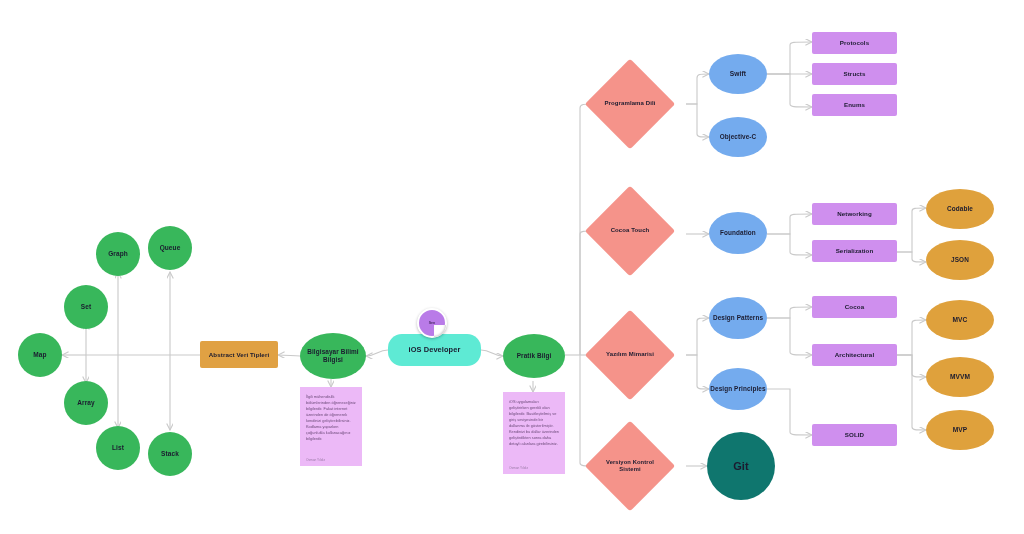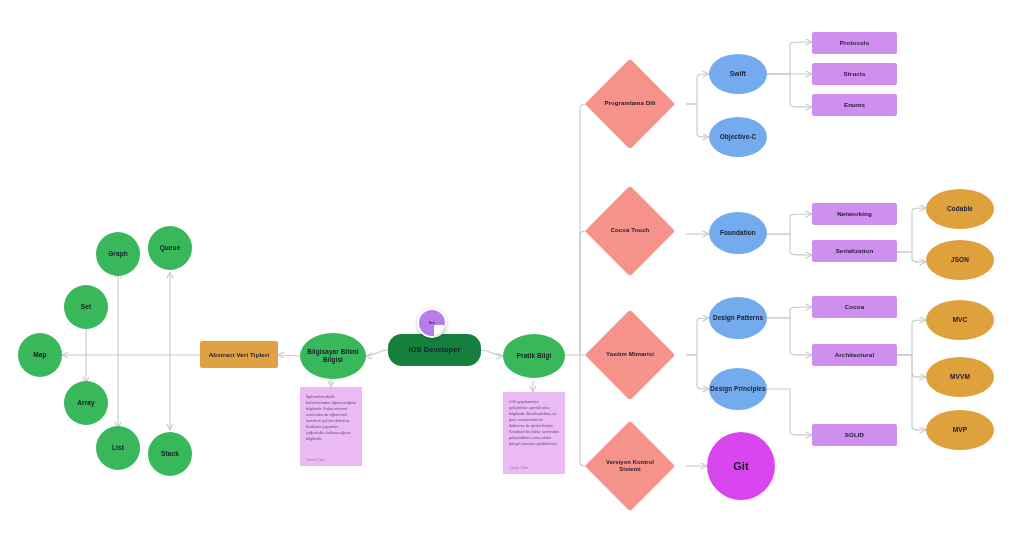--- a/index.html
+++ b/index.html
@@ -177,21 +177,21 @@
 
   <div class="node n-ellipse" style="left:300px;top:333px;width:66px;height:46px;background:#38B75B;font-size:6.4px;">
     <span>Bilgisayar Bilimi Bilgisi</span>
   </div>
 
   <div class="sticky" style="left:300px;top:387px;width:62px;height:79px;background:#ECB9F7;">
     <div class="body">İlgili mühendislik bölümlerinden öğreneceğiniz bilgilerdir. Fakat internet üzerinden de öğrenerek kendinizi geliştirebilirsiniz. Kodlama yaparken çoğunlukla kullanacağınız bilgilerdir.</div>
     <div class="sig">Osman Yıldız</div>
   </div>
 
-  <div class="node n-round" style="left:388px;top:334px;width:93px;height:32px;background:#15803d;font-size:7.4px;">
+  <div class="node n-round" style="left:388px;top:334px;width:93px;height:32px;background:#5eead4;font-size:7.4px;">
     <span>iOS Developer</span>
   </div>
 
   <div class="badge" style="left:417px;top:308px;background:#B97BE8;">
     <span>Sen</span>
     <span class="fold"></span>
   </div>
 
   <div class="node n-ellipse" style="left:503px;top:334px;width:62px;height:44px;background:#38B75B;font-size:6.4px;">
     <span>Pratik Bilgi</span>
@@ -287,17 +287,17 @@
 
   <div class="node n-ellipse" style="left:926px;top:410px;width:68px;height:40px;background:#DFA13C;font-size:6.6px;">
     <span>MVP</span>
   </div>
 
   <div class="node n-diamond" style="left:598px;top:434px;width:64px;height:64px;">
     <span class="diamond-shape" style="background:#F5938A;"></span>
     <span class="diamond-label" style="font-size:5.8px;">Versiyon Kontrol Sistemi</span>
   </div>
 
-  <div class="node n-ellipse" style="left:707px;top:432px;width:68px;height:68px;background:#d946ef;font-size:11px;">
+  <div class="node n-ellipse" style="left:707px;top:432px;width:68px;height:68px;background:#0f766e;font-size:11px;">
     <span>Git</span>
   </div>
 
 </div>
 
 </body></html>

